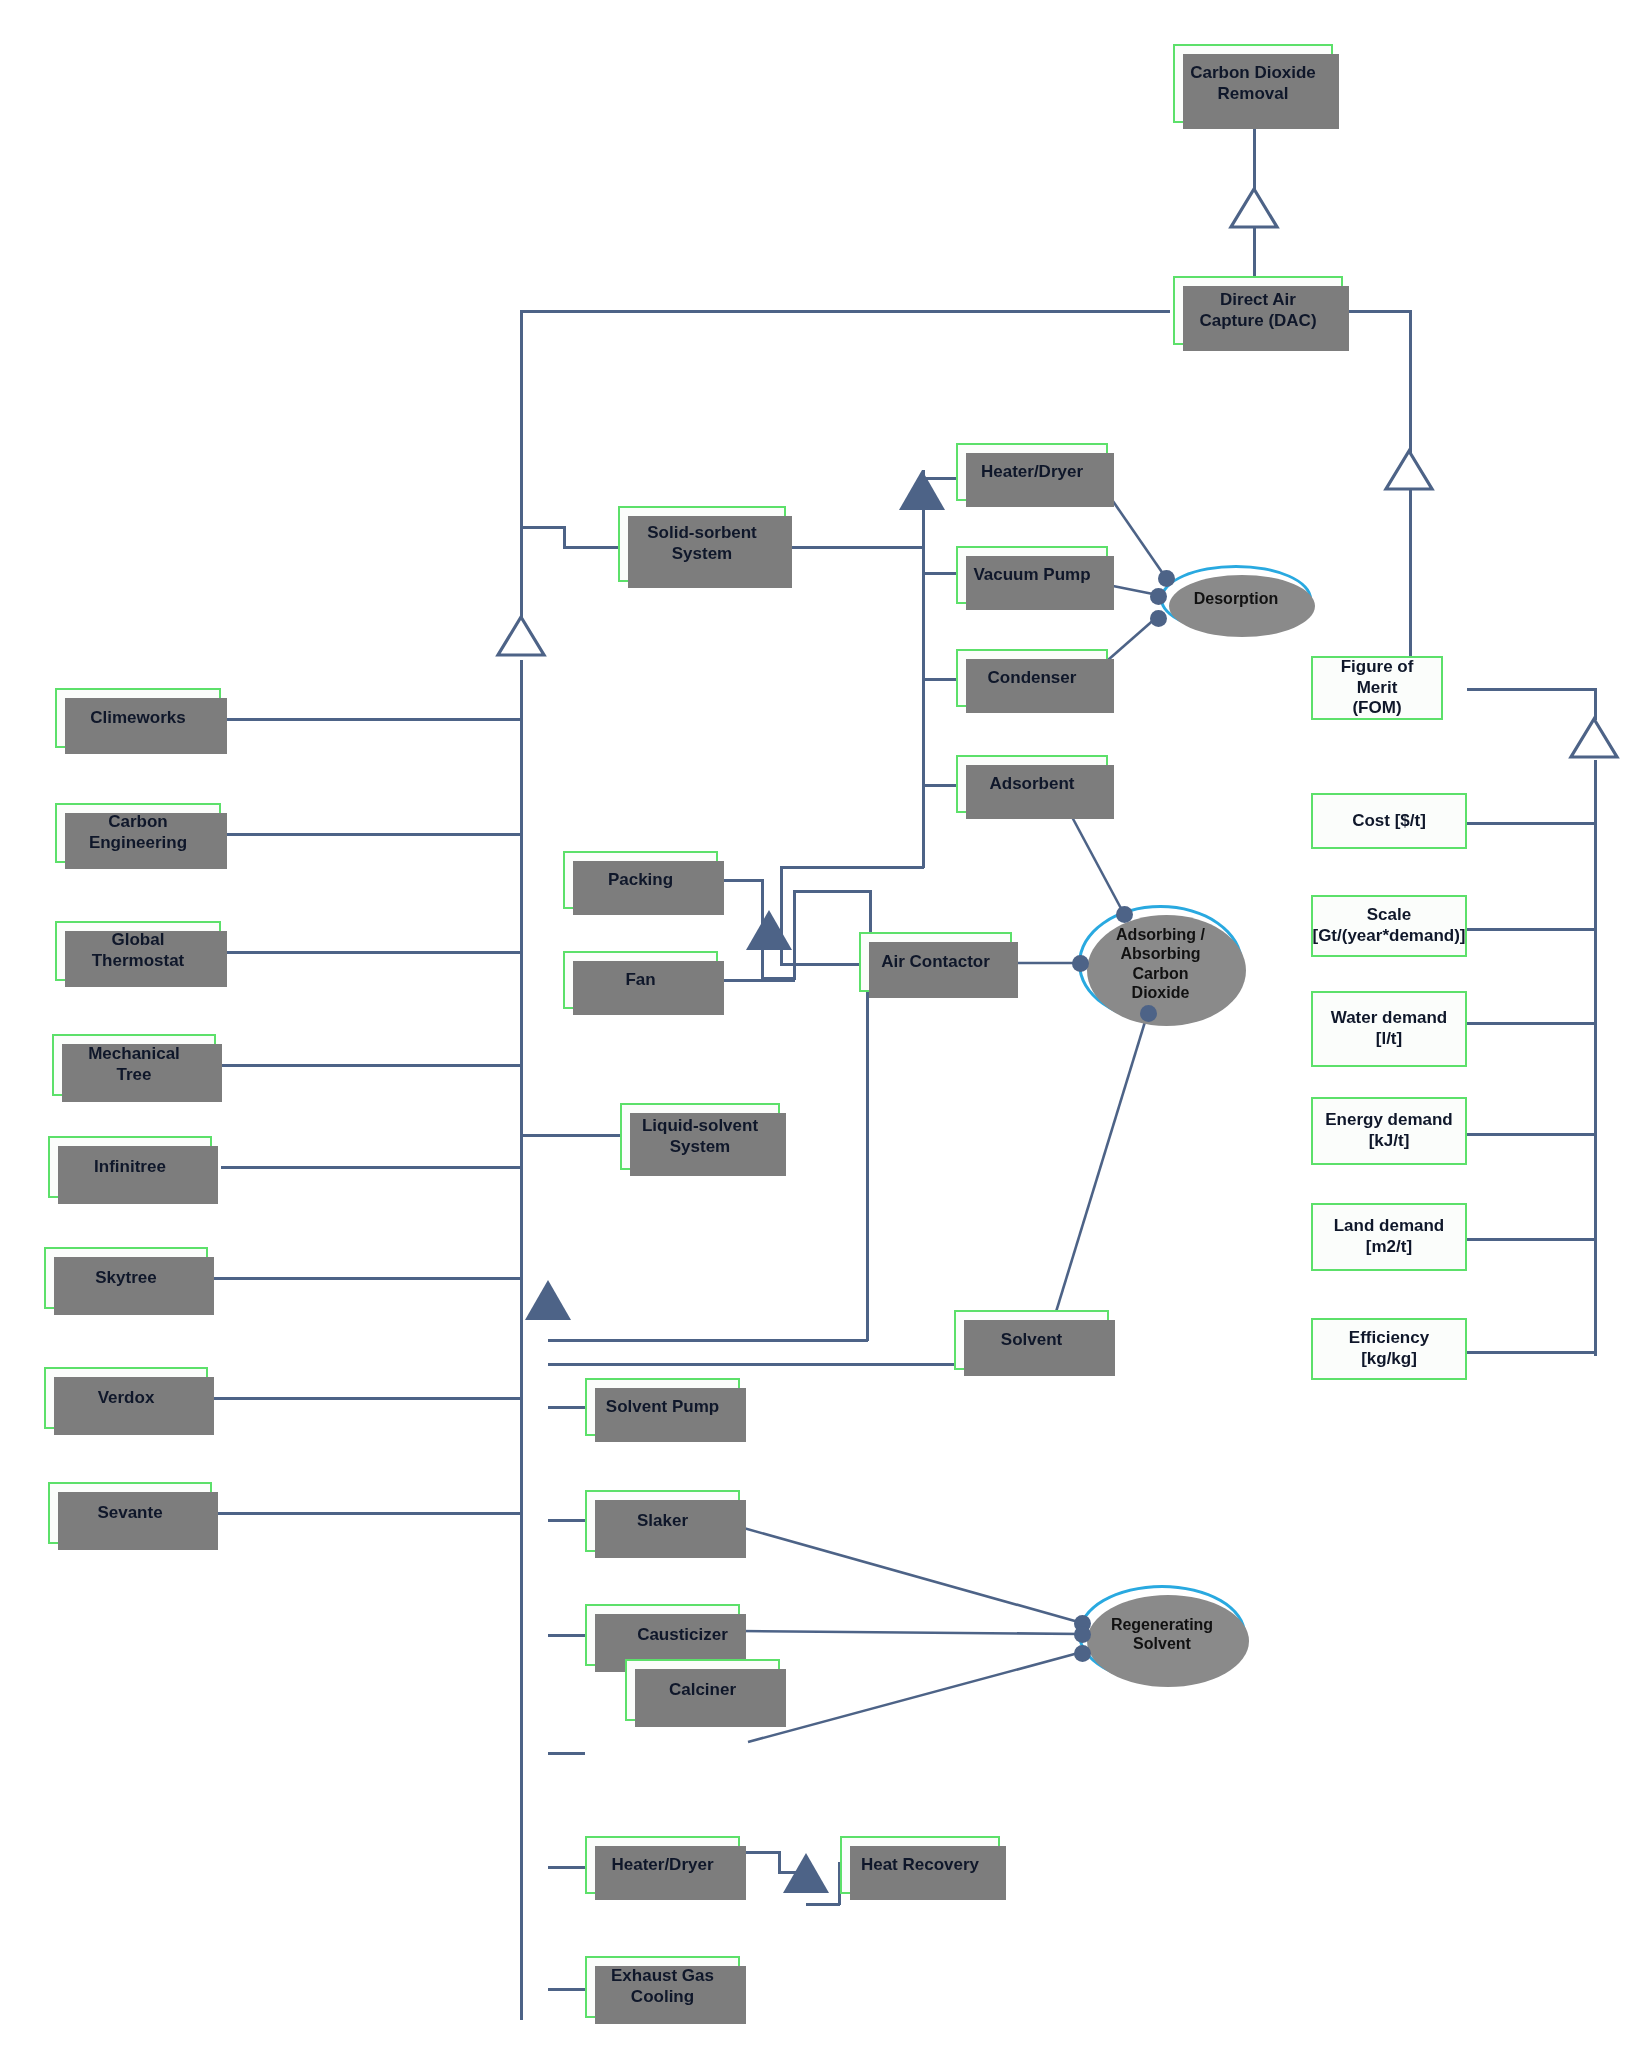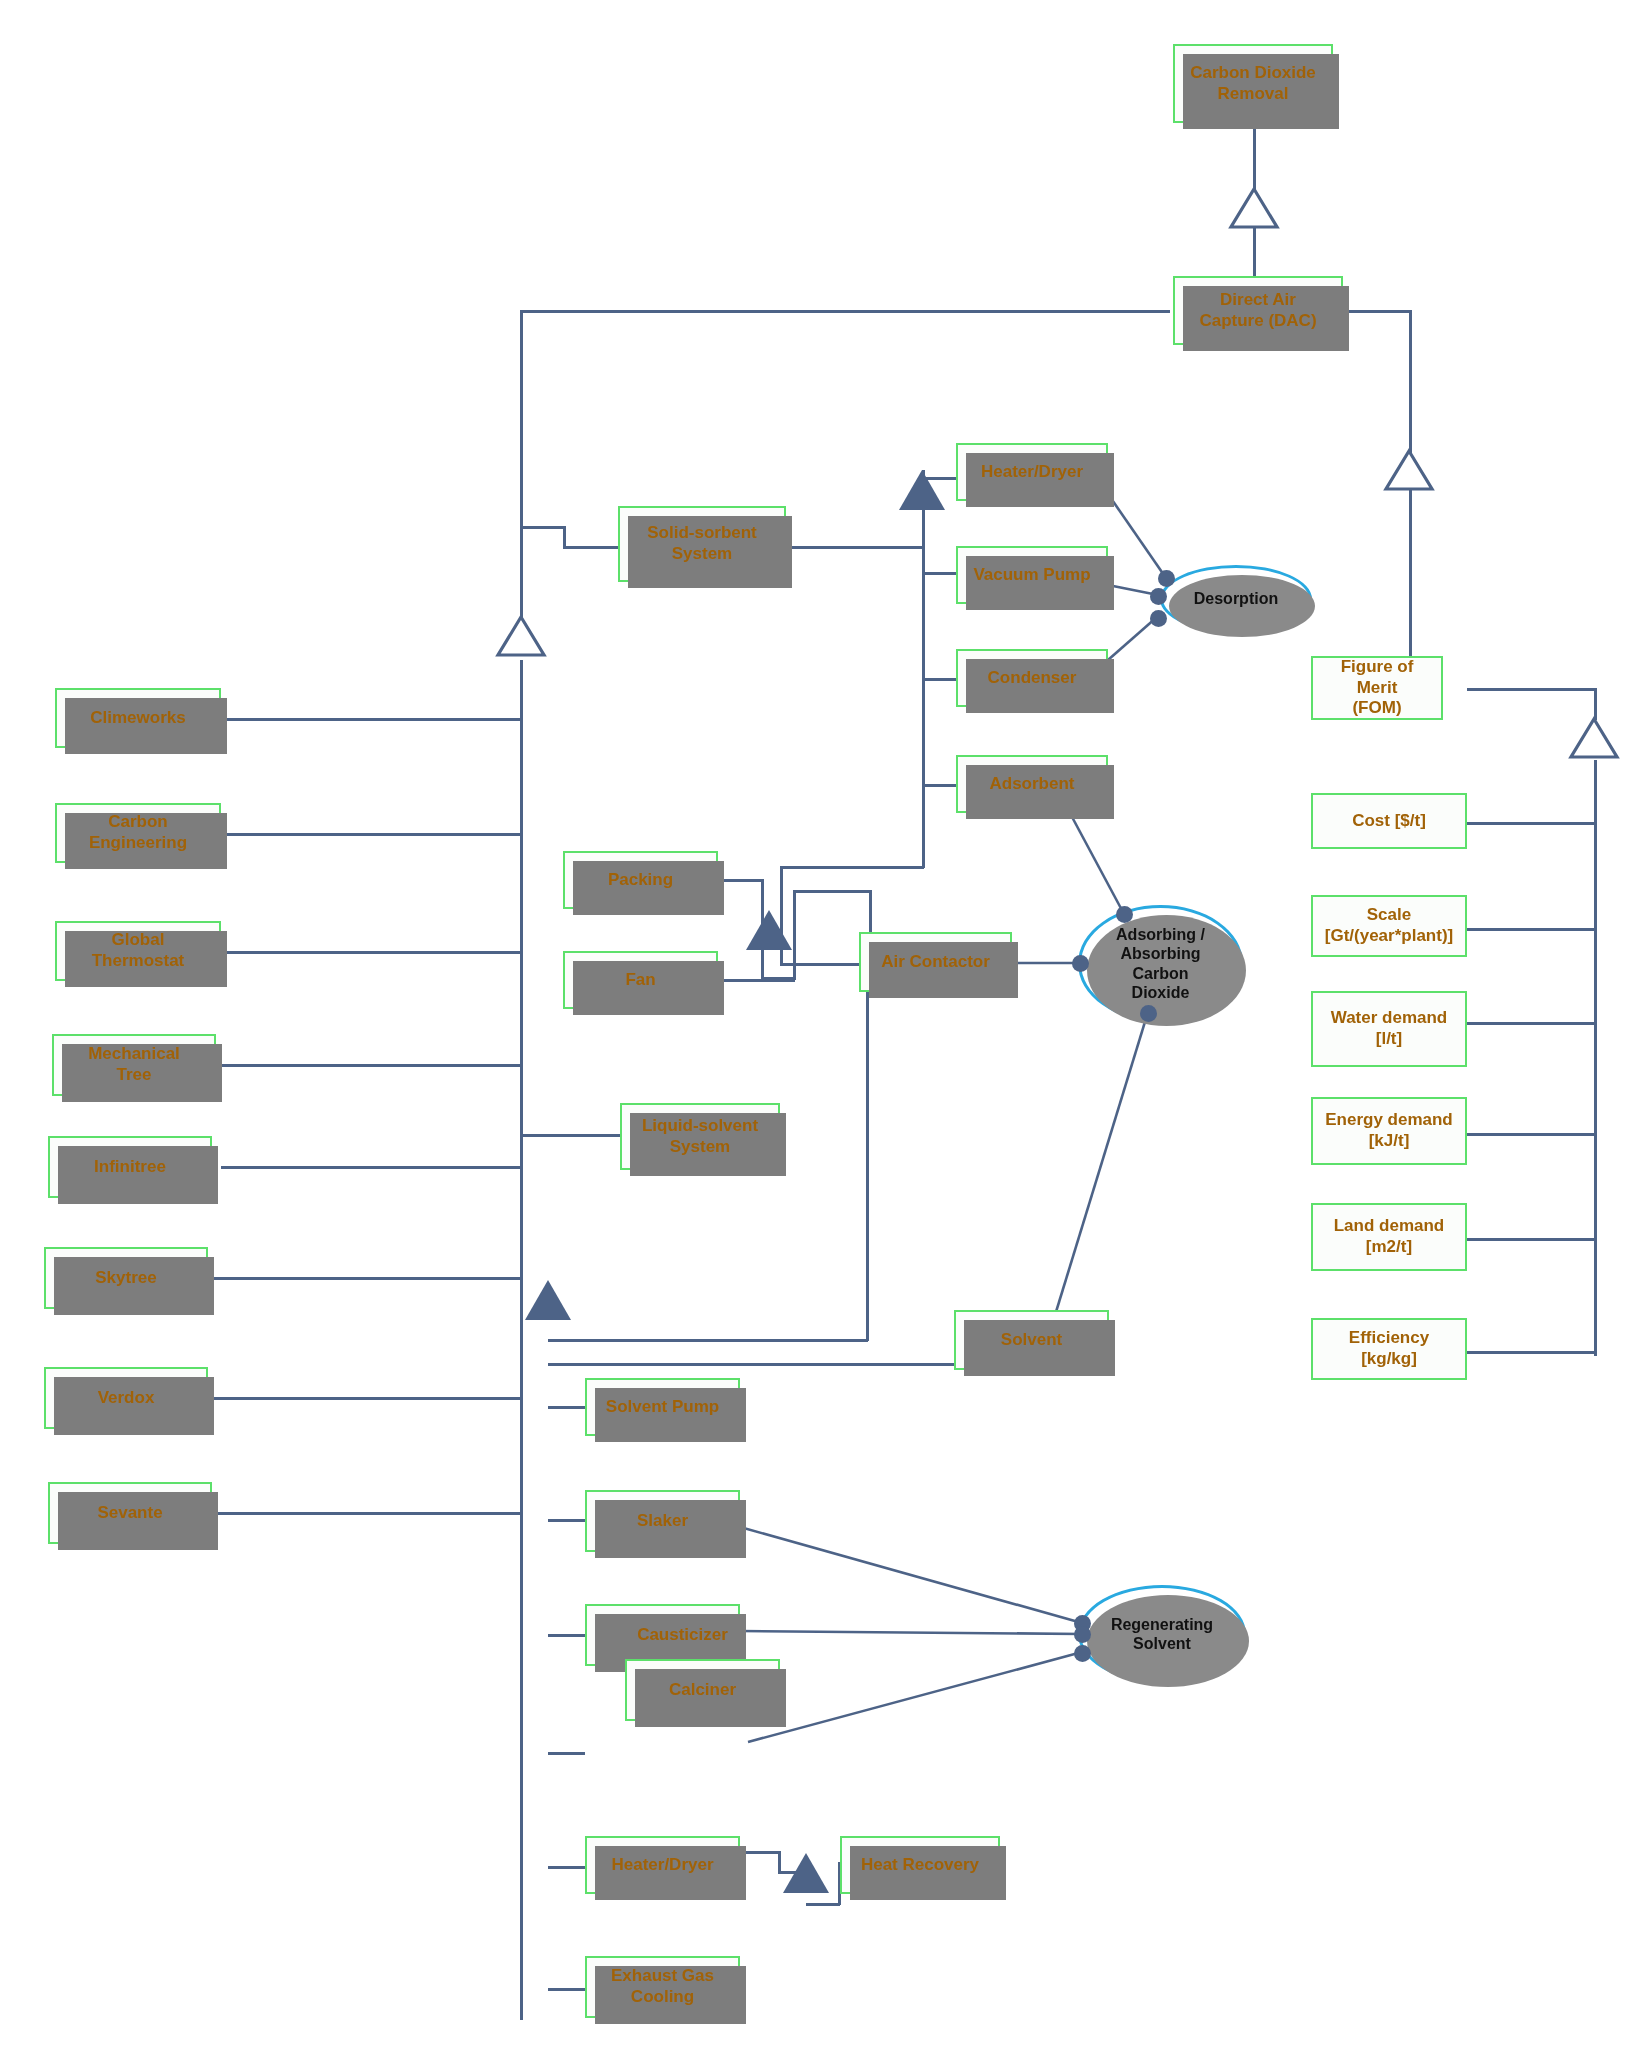--- a/index.html
+++ b/index.html
@@ -8,21 +8,21 @@
 
   
   .node{
     position:absolute;
     background:#fbfdfb;
     border:2.5px solid #5ce06a;
     box-sizing:border-box;
     display:flex;align-items:center;justify-content:center;
     text-align:center;
     font-weight:bold;
-    color:#a16207;
+    color:#0f172a;
     font-size:17px;
     line-height:1.22;
     z-index:6;
   }
   .node .lbl{padding:0 6px;white-space:pre-line;}
   
   .node.sh::after{
     content:"";
     position:absolute;
     left:8px;top:8px;right:-8px;bottom:-8px;
@@ -320,21 +320,21 @@
   </div>
   <div class="node sh" style="left:48px;top:1482px;width:164px;height:62px;">
     <span class="lbl">Sevante</span>
   </div>
 
   <div class="node noshadow" style="left:1311px;top:793px;width:156px;height:56px;">
     <span class="lbl">Cost [$/t]</span>
   </div>
   <div class="node noshadow" style="left:1311px;top:895px;width:156px;height:62px;">
     <span class="lbl">Scale
-[Gt/(year*plant)]</span>
+[Gt/(year*demand)]</span>
   </div>
   <div class="node noshadow" style="left:1311px;top:991px;width:156px;height:76px;">
     <span class="lbl">Water demand
 [l/t]</span>
   </div>
   <div class="node noshadow" style="left:1311px;top:1097px;width:156px;height:68px;">
     <span class="lbl">Energy demand
 [kJ/t]</span>
   </div>
   <div class="node noshadow" style="left:1311px;top:1203px;width:156px;height:68px;">

